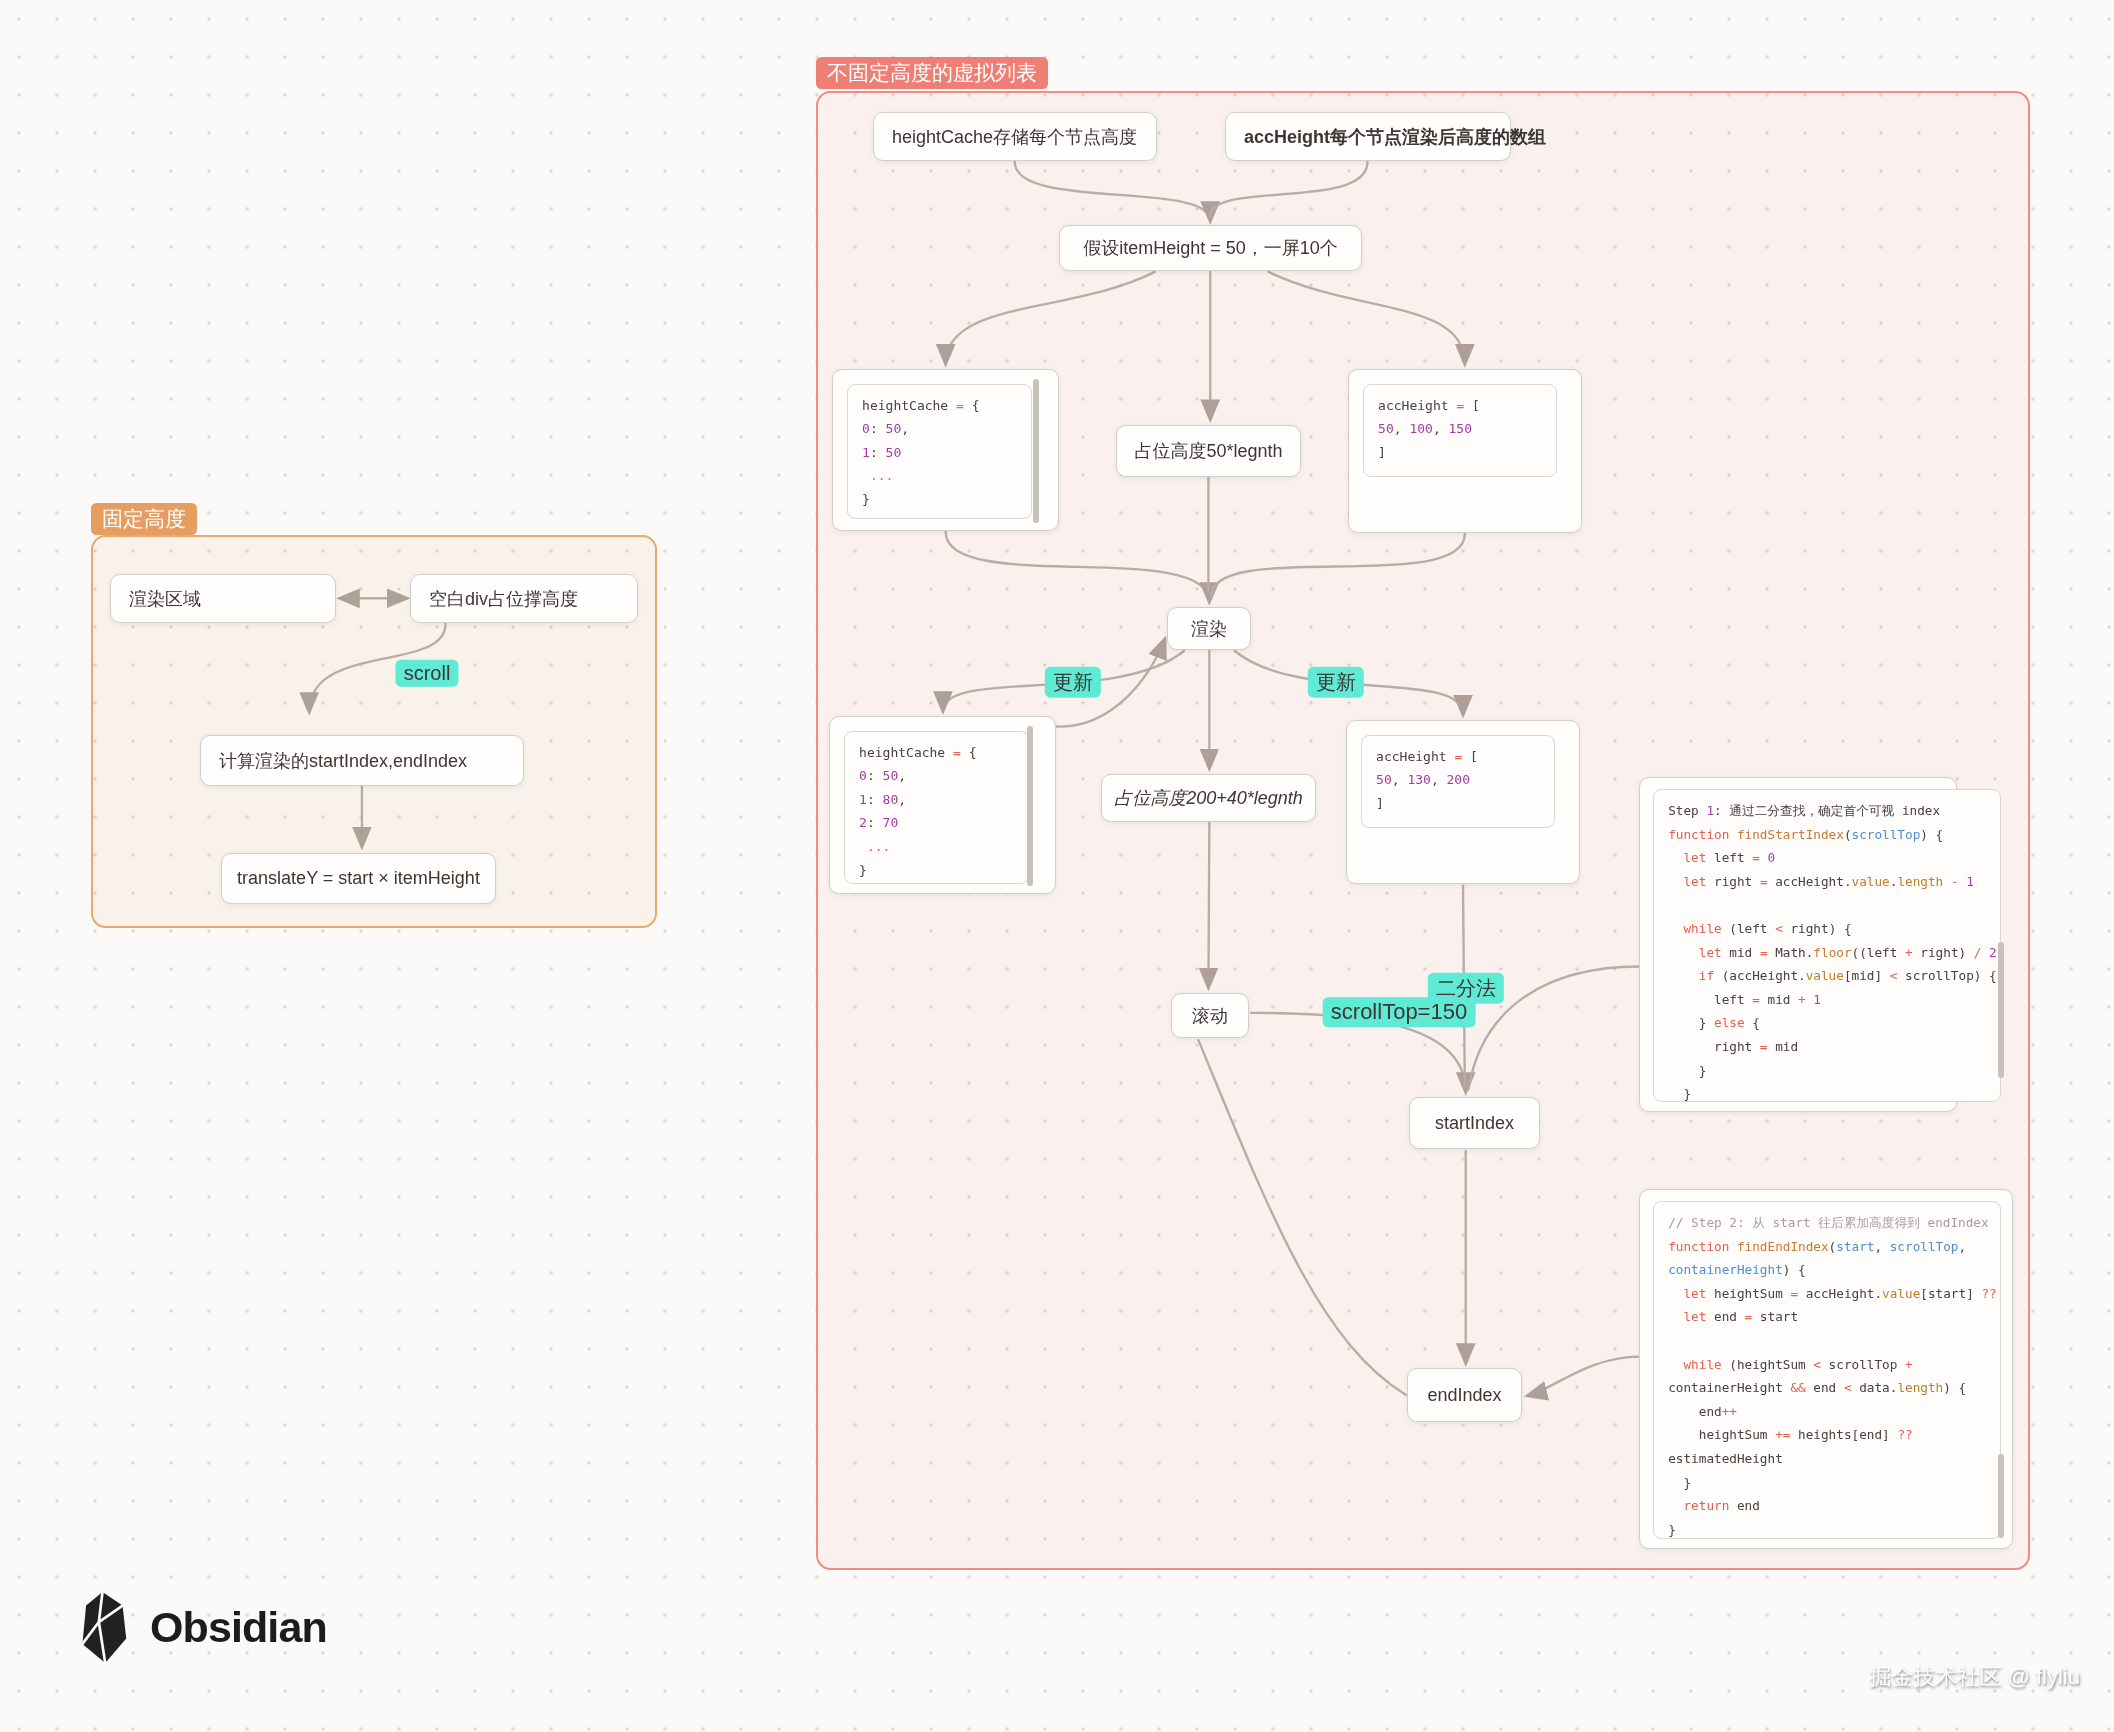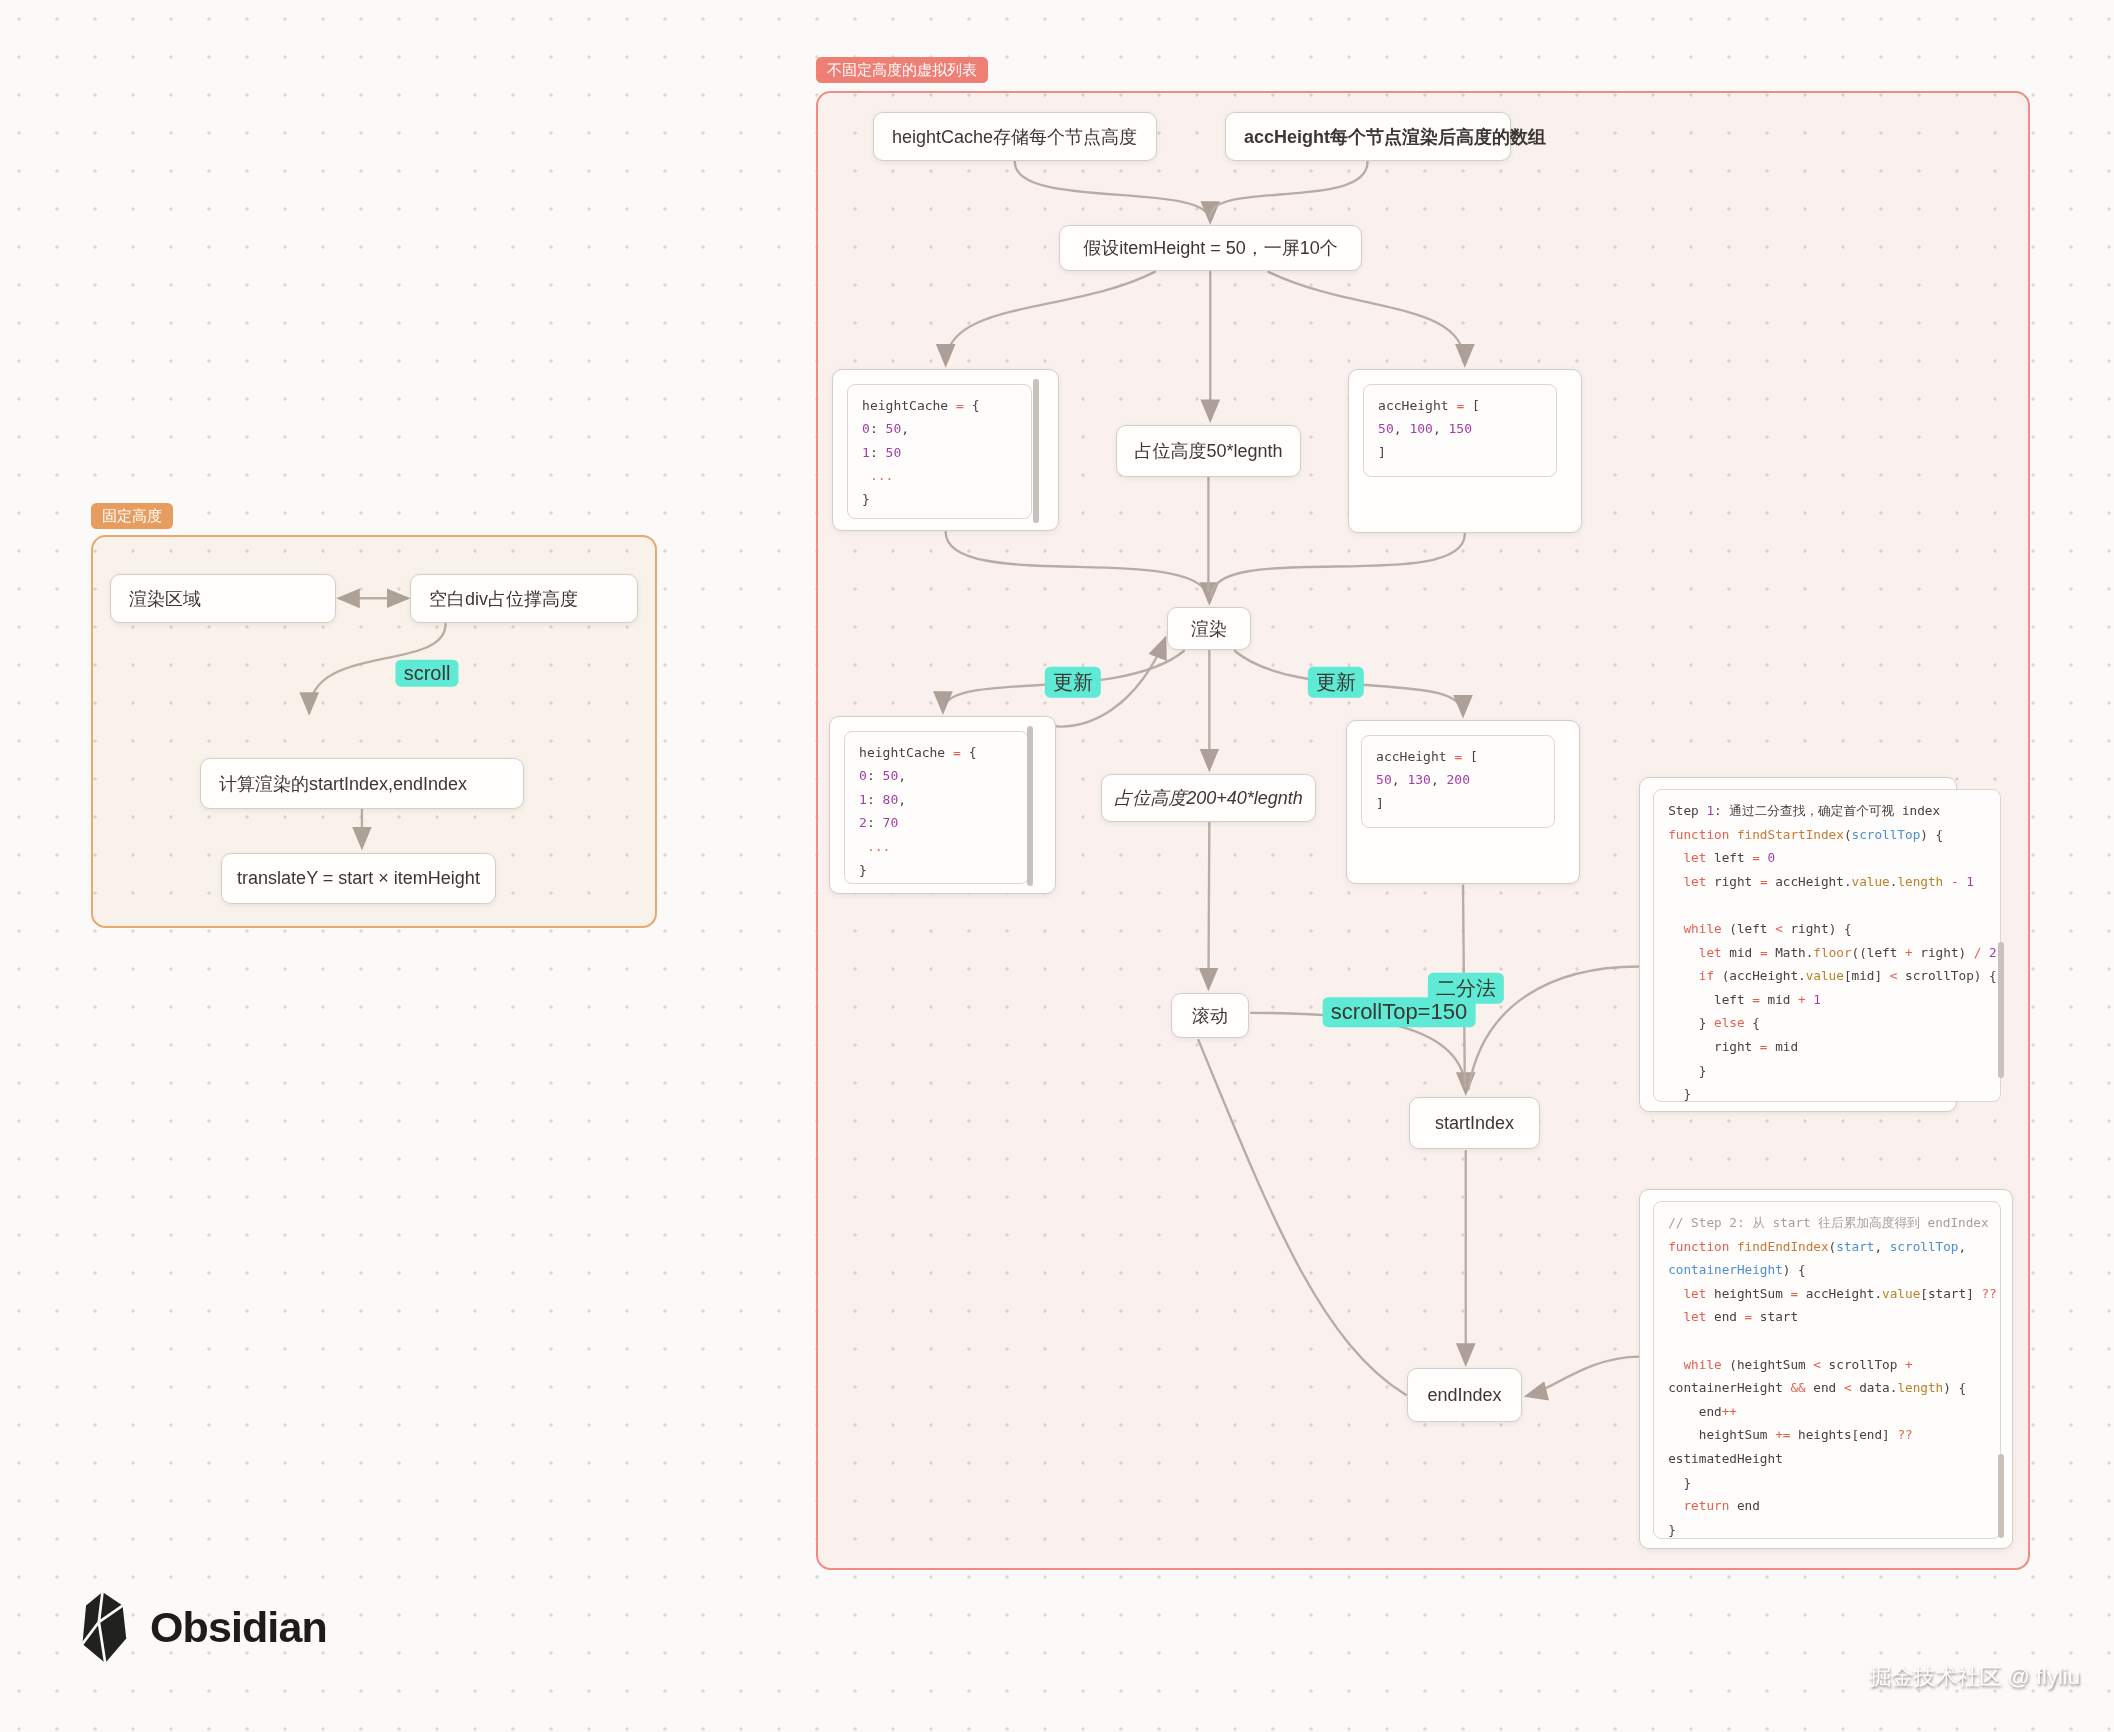--- a/index.html
+++ b/index.html
@@ -10,21 +10,21 @@
     background-image:radial-gradient(circle,#dcd8d3 1.5px,transparent 1.7px);
     background-size:38px 38px;
     position:relative;
   }
   #canvas{position:absolute;inset:0;}
   svg.edges{position:absolute;left:0;top:0;pointer-events:none;}
   .edge{fill:none;stroke:#b5afa9;stroke-width:2.6;stroke-linecap:round;}
   .group{position:absolute;border-radius:14.5px;box-sizing:border-box;}
   .group.red{border:2.3px solid #ef8d84;background:rgba(238,130,120,0.075);}
   .group.orange{border:2.3px solid #e9a86f;background:rgba(233,165,100,0.085);}
-  .badge{position:absolute;color:#fff;font-size:15px;line-height:1;padding:4.5px 11px 6.4px;border-radius:5.5px;white-space:nowrap;}
+  .badge{position:absolute;color:#fff;font-size:21px;line-height:1;padding:4.5px 11px 6.4px;border-radius:5.5px;white-space:nowrap;}
   .badge.red{background:#ee7f75;}
   .badge.orange{background:#e79d60;}
   .node{
     position:absolute;background:#fffefd;border:1.5px solid #d2cec8;border-radius:10px;
     box-shadow:0 1.8px 5.5px rgba(70,58,45,0.08);
     display:flex;align-items:center;font-size:18px;color:#3b3732;
     padding:0 18px;box-sizing:border-box;white-space:nowrap;
   }
   .node.center{justify-content:center;padding:0 7.3px;}
   .node.codenode{display:block;padding:0;white-space:normal;}
@@ -92,21 +92,21 @@
   </svg>
 
   <div class="group orange" style="left:91px;top:535px;width:566px;height:393px;"></div>
   <div class="badge orange" style="left:91px;top:503px;">固定高度</div>
 
   <div class="group red" style="left:816px;top:91px;width:1214px;height:1479px;"></div>
   <div class="badge red" style="left:816px;top:57px;">不固定高度的虚拟列表</div>
 
   <div class="node" style="left:110px;top:574px;width:226px;height:49px;">渲染区域</div>
   <div class="node" style="left:410px;top:574px;width:228px;height:49px;">空白div占位撑高度</div>
-  <div class="node" style="left:200px;top:758px;width:324px;height:51px;">计算渲染的startIndex,endIndex</div>
+  <div class="node" style="left:200px;top:735px;width:324px;height:51px;">计算渲染的startIndex,endIndex</div>
   <div class="node center" style="left:221px;top:853px;width:275px;height:51px;">translateY = start × itemHeight</div>
   <div class="elabel" style="left:427px;top:673px;">scroll</div>
 
   <div class="node" style="left:873px;top:112px;width:284px;height:49px;">heightCache存储每个节点高度</div>
   <div class="node" style="left:1225px;top:112px;width:286px;height:49px;font-weight:bold;">accHeight每个节点渲染后高度的数组</div>
   <div class="node center" style="left:1059px;top:225px;width:303px;height:46px;">假设itemHeight = 50，一屏10个</div>
 
   <div class="node codenode" style="left:832px;top:369px;width:227px;height:162px;">
     <div class="codebox cb-lg" style="left:13.6px;top:13.6px;width:185px;height:135px;">
         <div class="code-line"><span class="tk-plain">heightCache </span><span class="tk-kw">=</span><span class="tk-plain"> {</span></div>

